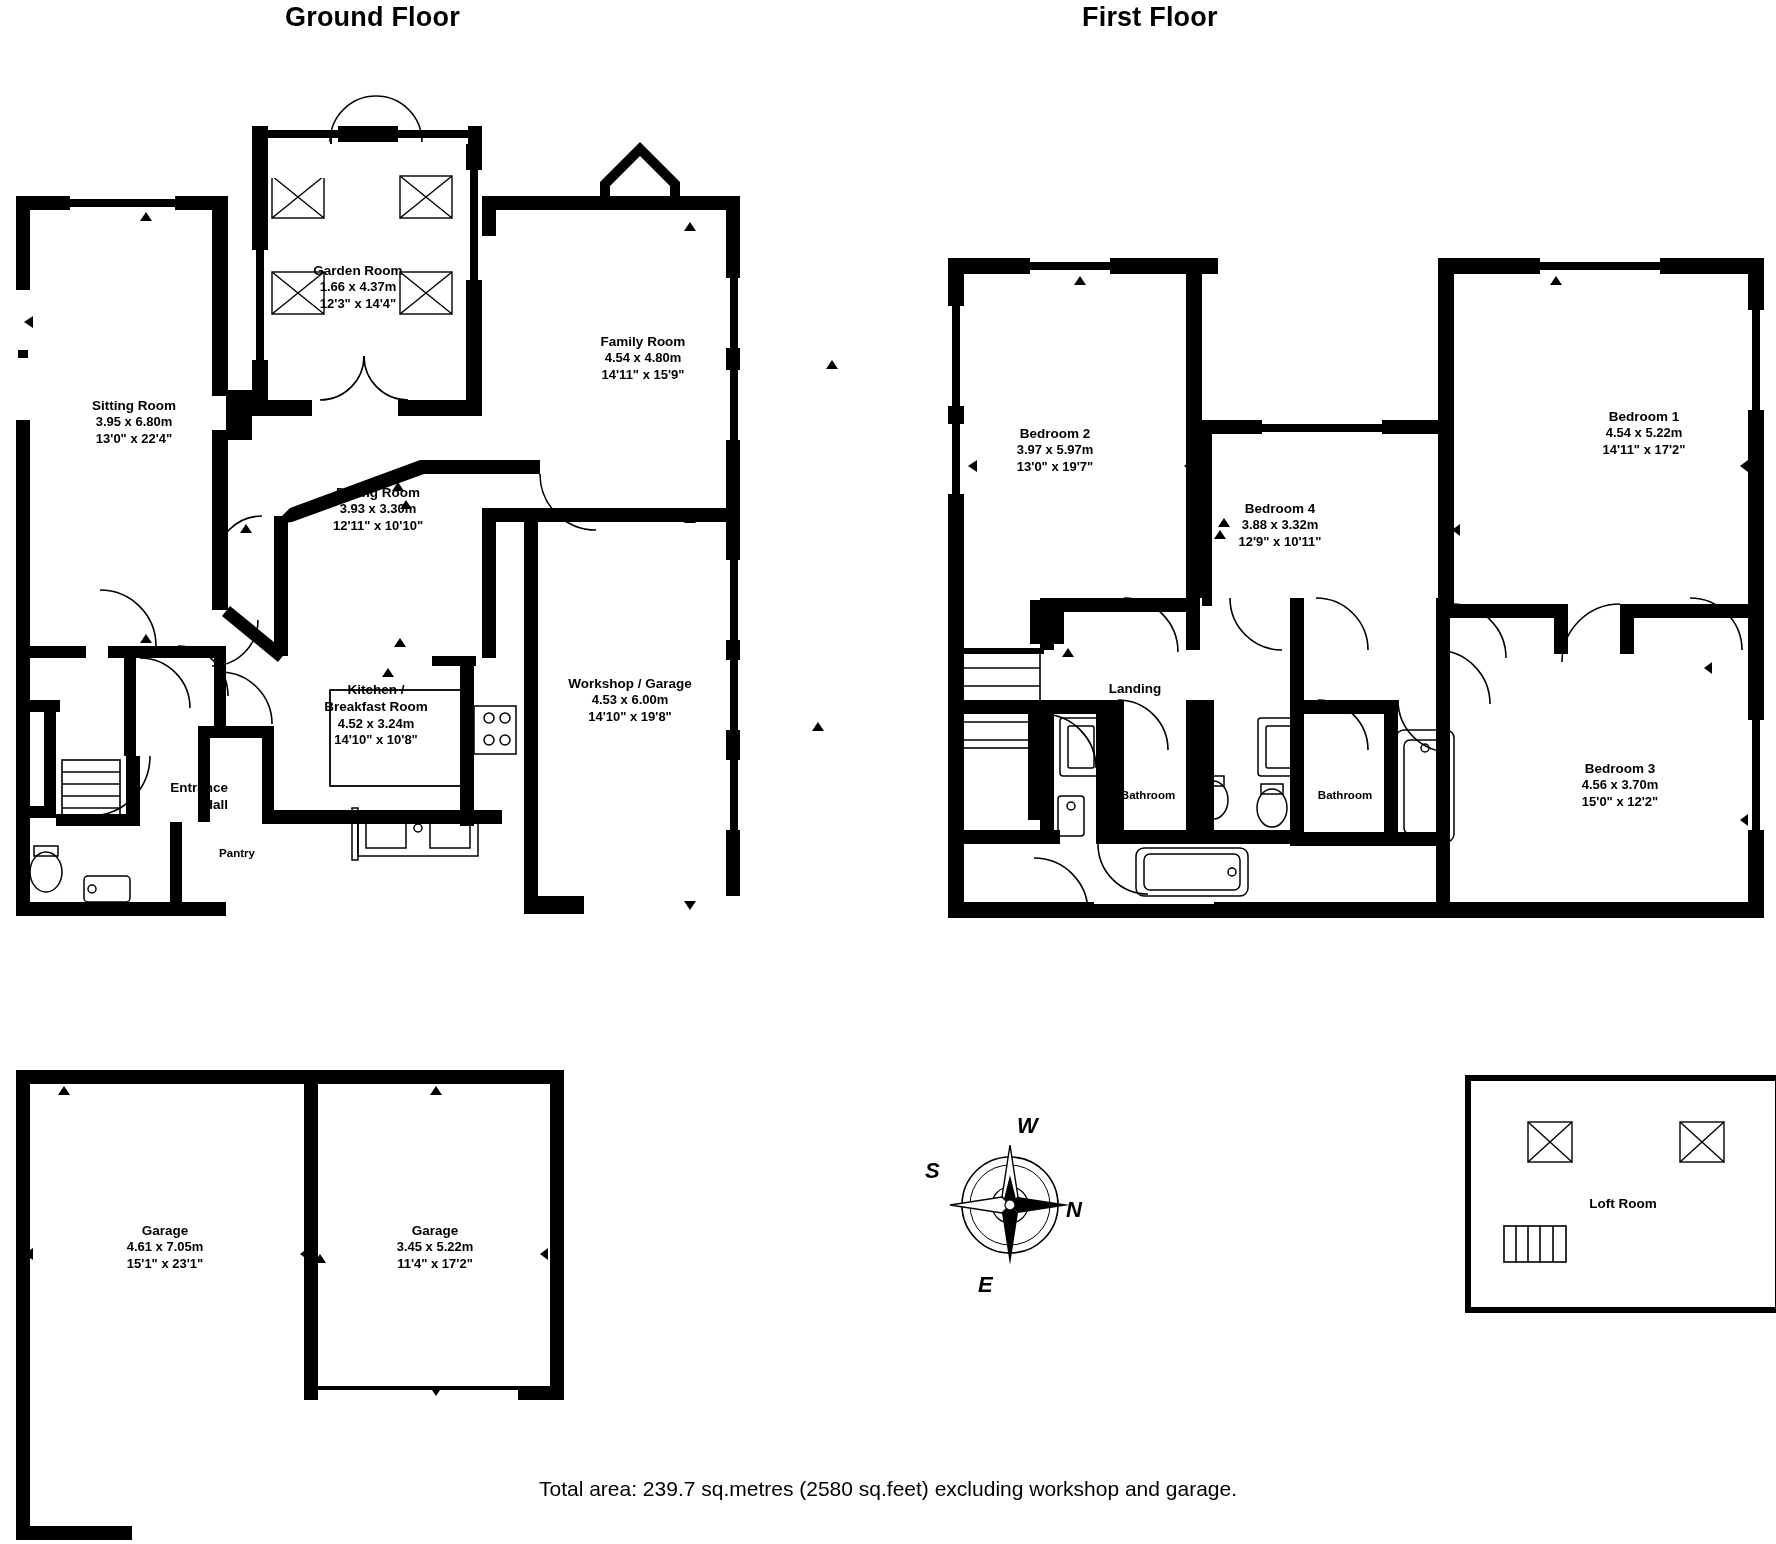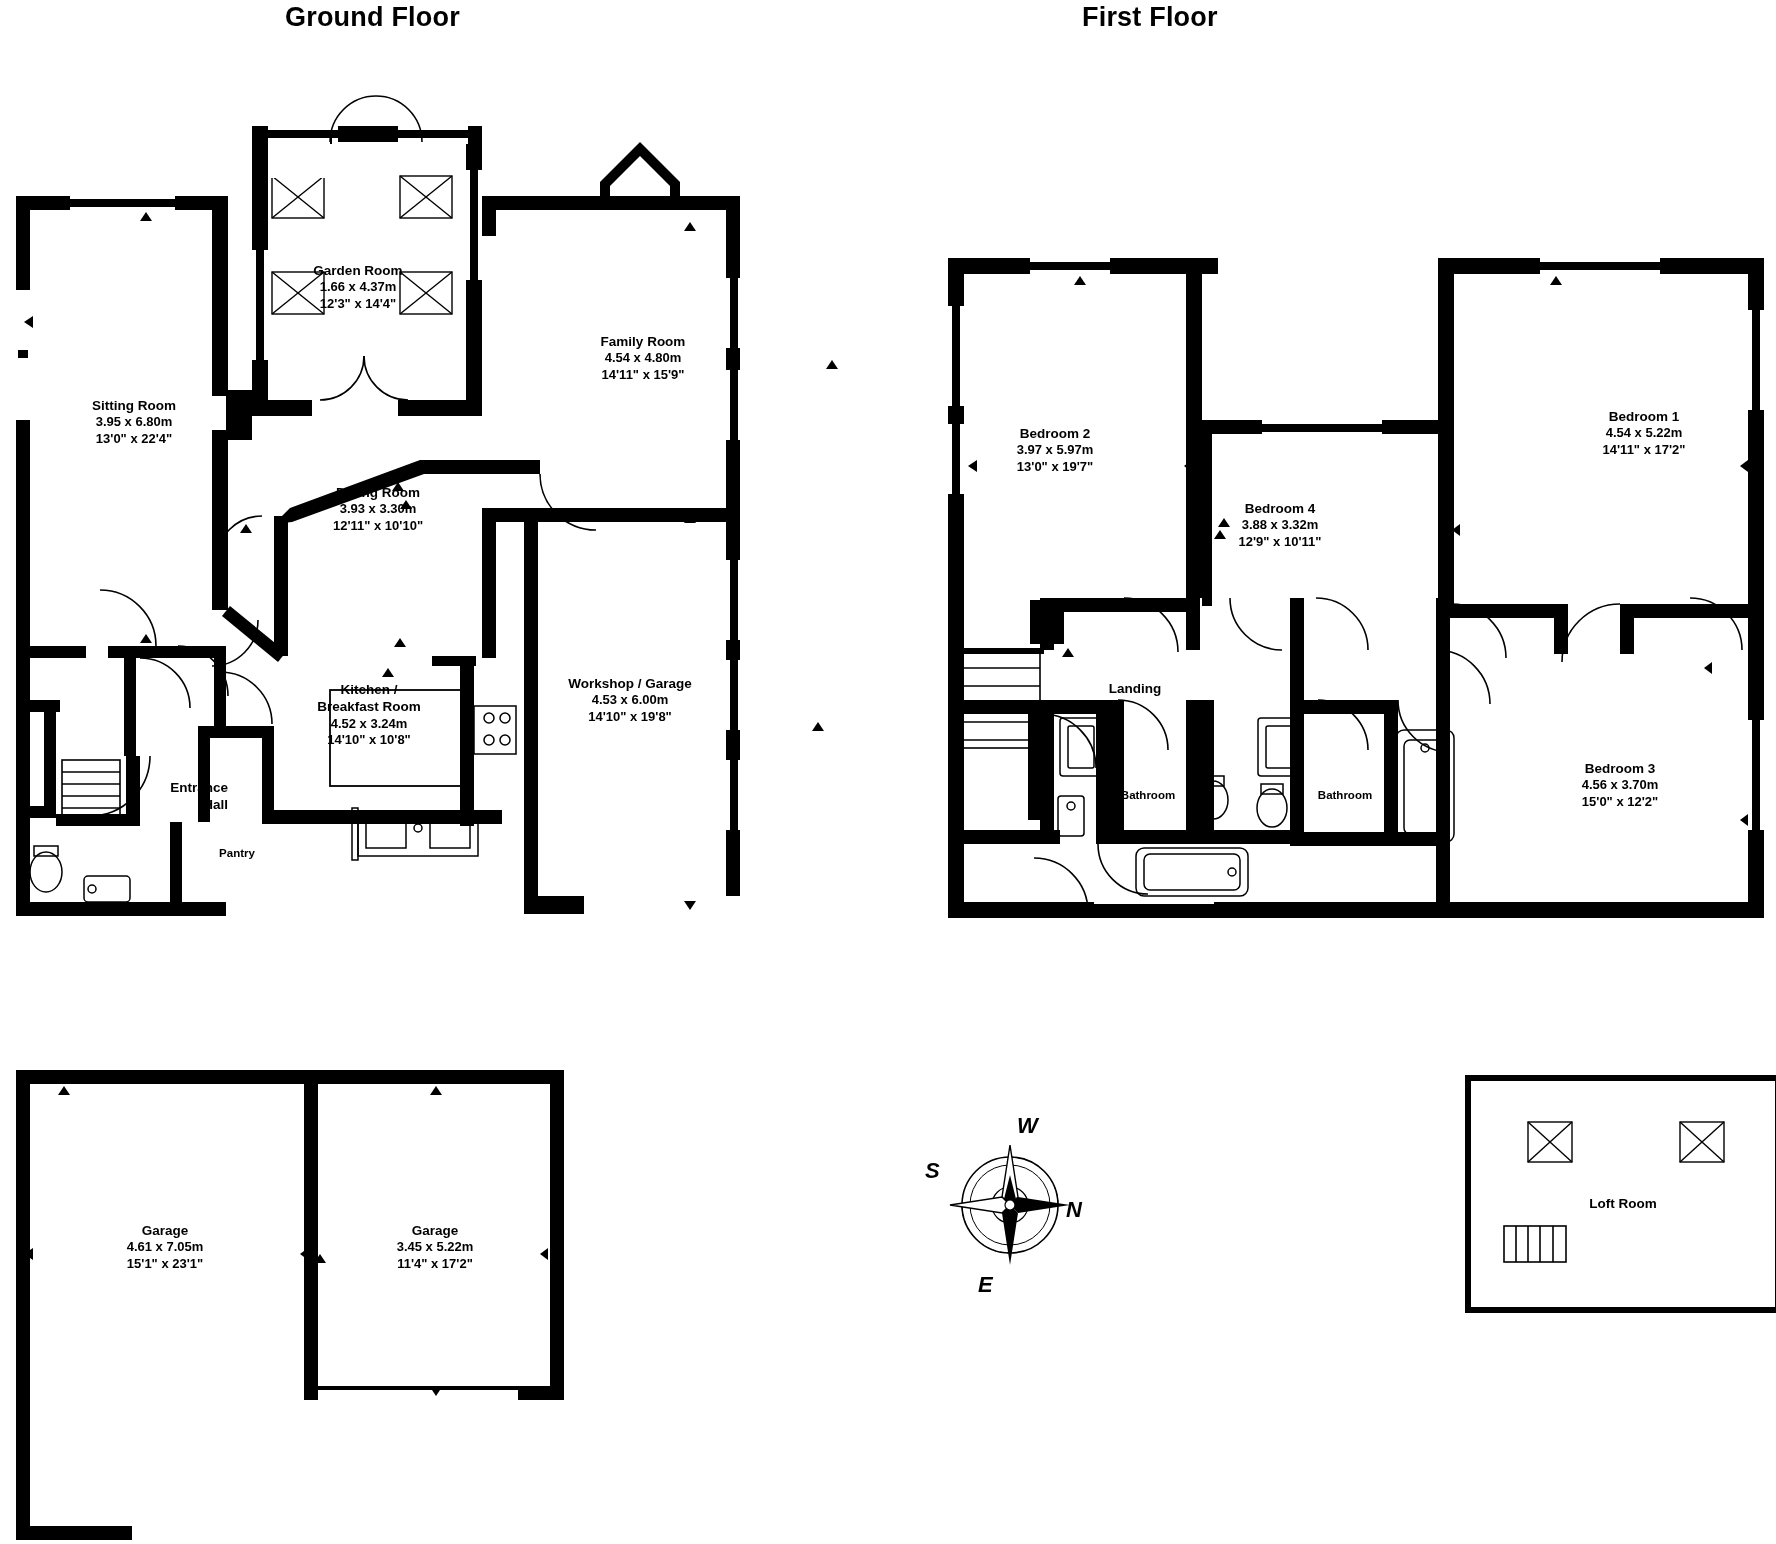--- a/index.html
+++ b/index.html
@@ -457,21 +457,21 @@
     <div class="dim">3.95 x 6.80m</div>
     <div class="dim">13'0" x 22'4"</div>
   </div>
 
   <div class="room-label" style="left:278px; top:484px; width:200px;">
     <div>Dining Room</div>
     <div class="dim">3.93 x 3.30m</div>
     <div class="dim">12'11" x 10'10"</div>
   </div>
 
-  <div class="room-label" style="left:279px; top:681px; width:180px;">
+  <div class="room-label" style="left:286px; top:681px; width:180px;">
     <div>Kitchen /</div>
     <div>Breakfast Room</div>
     <div class="dim">4.52 x 3.24m</div>
     <div class="dim">14'10" x 10'8"</div>
   </div>
 
   <div class="room-label" style="left:520px; top:675px; width:220px;">
     <div>Workshop / Garage</div>
     <div class="dim">4.53 x 6.00m</div>
     <div class="dim">14'10" x 19'8"</div>
@@ -536,14 +536,15 @@
 
   <div class="room-label" style="left:1560px; top:1195px; width:126px;">
     <div>Loft Room</div>
   </div>
 
   <div class="compass-label" style="left:1017px; top:1113px;">W</div>
   <div class="compass-label" style="left:1066px; top:1197px;">N</div>
   <div class="compass-label" style="left:978px; top:1272px;">E</div>
   <div class="compass-label" style="left:925px; top:1158px;">S</div>
 
+  <div class="footer" id="total-area">Total area: 239.7 sq.metres (2580 sq.feet) excluding workshop and garage.</div>
 
 </div>
 
 </body></html>

